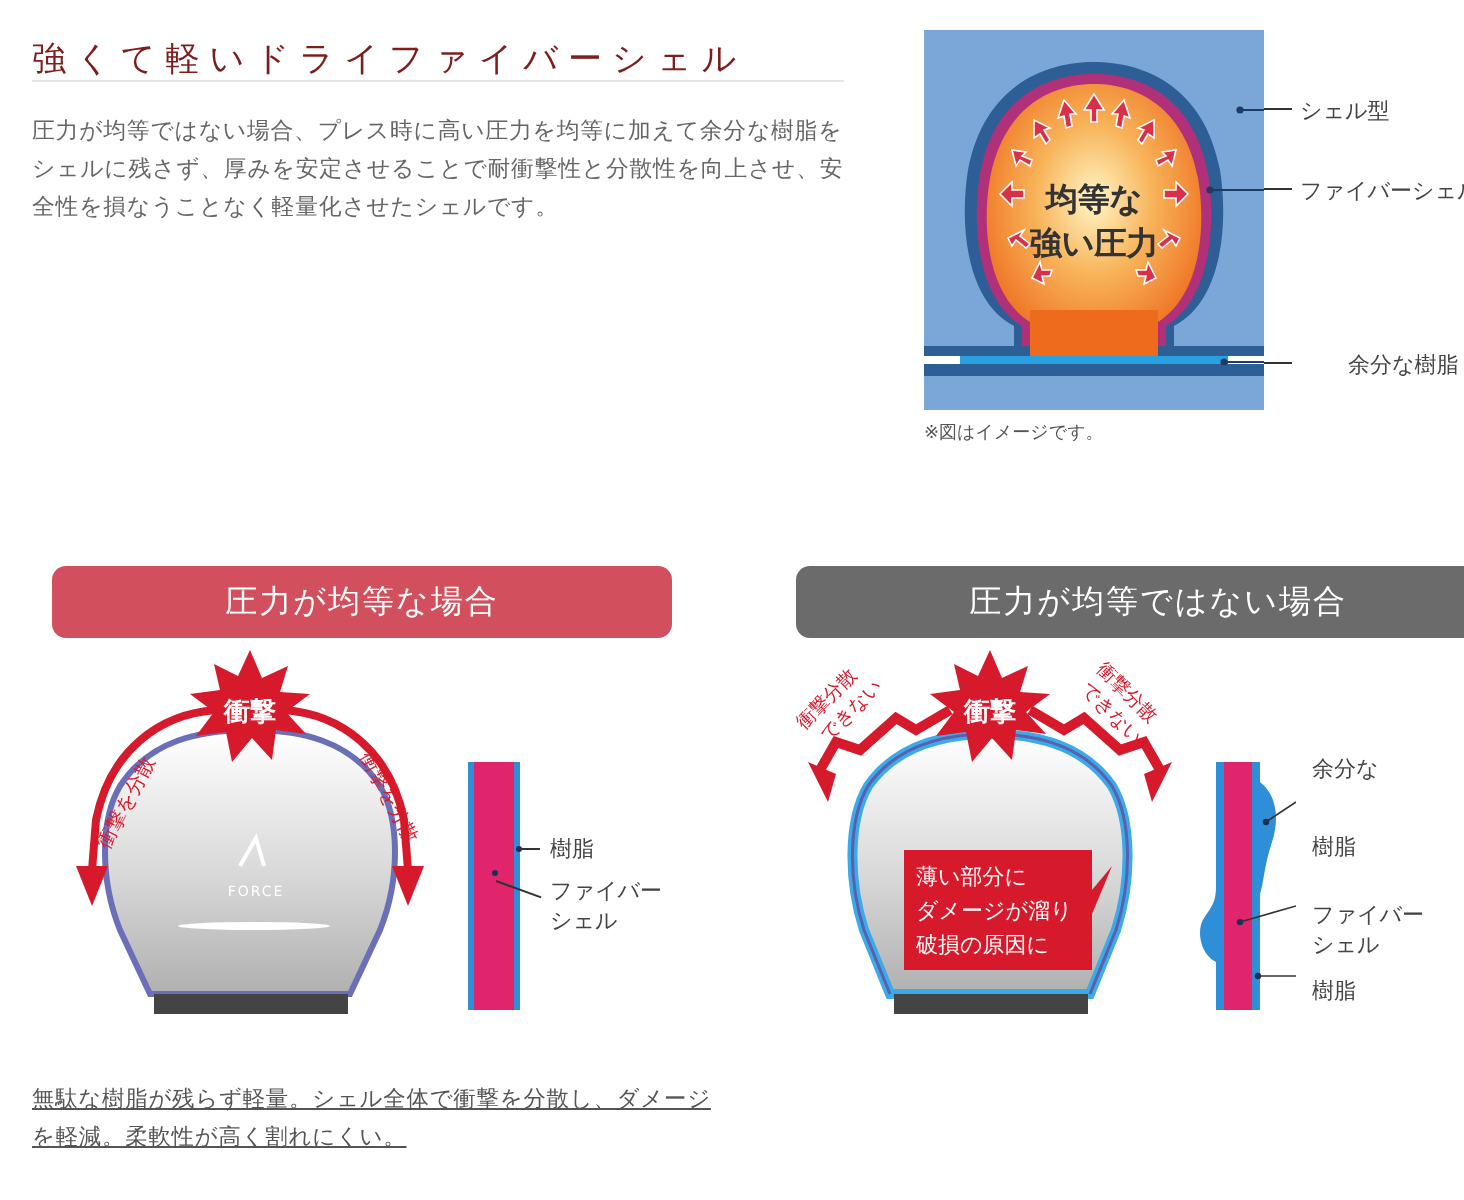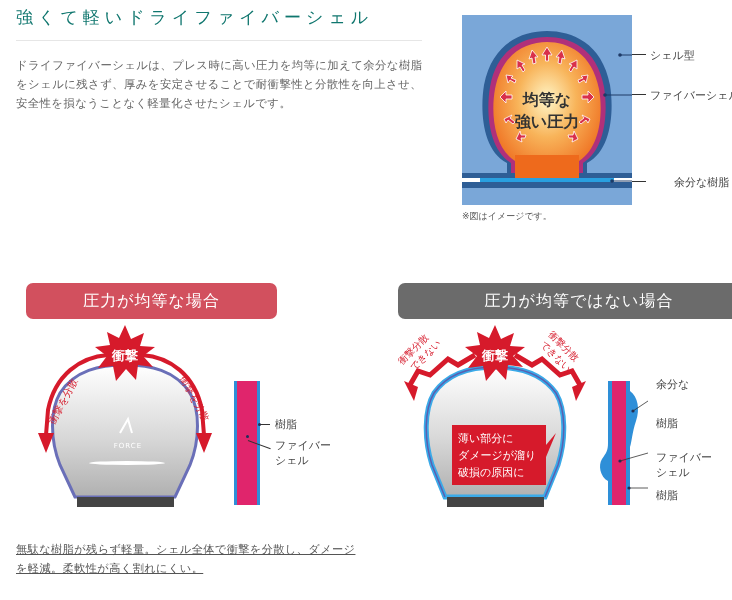--- a/index.html
+++ b/index.html
@@ -2,53 +2,53 @@
 <html><head>
 <meta charset="utf-8">
 <style>
   * { box-sizing: border-box; margin: 0; padding: 0; }
   html, body { width: 732px; height: 600px; background: #ffffff; overflow: hidden; }
   body { position: relative; font-family: "DejaVu Sans", "Liberation Sans", sans-serif; color: #555; }
 
   .abs { position: absolute; }
 
   .heading {
-    left: 16px; top: 6px; font-size: 17px; letter-spacing: 5px; color: #0f766e;
+    left: 16px; top: 18px; font-size: 17px; letter-spacing: 5px; color: #7f1d1d;
   }
   .heading-rule {
     left: 16px; top: 40px; width: 406px; height: 1px; background: #e6e6e6;
   }
   .intro {
     left: 16px; top: 56px; width: 410px; font-size: 11.4px; line-height: 19px; color: #666; letter-spacing: 0.4px;
   }
 
   .mold-fig { left: 462px; top: 15px; width: 170px; height: 190px; font-weight: bold; }
   .mold-label { font-size: 11px; color: #444; white-space: nowrap; }
   .note { left: 462px; top: 210px; font-size: 9px; color: #555; }
 
   .banner {
     height: 36px; border-radius: 7px; color: #fff; font-size: 16px;
     display: flex; align-items: center; justify-content: center; letter-spacing: 1px;
   }
-  .banner-red { left: 26px; top: 283px; width: 251px; background: #d2505e; }
+  .banner-red { left: 26px; top: 283px; width: 310px; background: #d2505e; }
   .banner-gray { left: 398px; top: 283px; width: 362px; background: #6b6b6b; }
 
   .desc { font-size: 11.2px; line-height: 19px; color: #555; letter-spacing: 0.4px; text-decoration: underline; }
   .desc-left { left: 16px; top: 540px; width: 340px; }
   .desc-right { left: 386px; top: 540px; width: 340px; }
 
   .small-label { font-size: 11px; line-height: 14px; color: #444; }
   svg text { font-family: "DejaVu Sans", "Liberation Sans", sans-serif; }
 </style>
 </head>
 <body>
 
 <div class="abs heading">強くて軽いドライファイバーシェル</div>
 <div class="abs heading-rule"></div>
-<div class="abs intro">ドライファイバーシェルは、プレス時に高い圧力を均等に加えて余分な樹脂をシェルに残さず、厚みを安定させることで耐衝撃性と分散性を向上させ、安全性を損なうことなく軽量化させたシェルです。</div>
+<div class="abs intro">圧力が均等ではない場合、プレス時に高い圧力を均等に加えて余分な樹脂をシェルに残さず、厚みを安定させることで耐衝撃性と分散性を向上させ、安全性を損なうことなく軽量化させたシェルです。</div>
 
 <div class="abs mold-fig">
   <svg width="170" height="190" viewBox="0 0 170 190">
     <defs>
       <radialGradient id="coreGrad" cx="50%" cy="42%" r="60%">
         <stop offset="0%" stop-color="#fff6c8"></stop>
         <stop offset="45%" stop-color="#f8b45a"></stop>
         <stop offset="100%" stop-color="#ee6a1c"></stop>
       </radialGradient>
     </defs>

